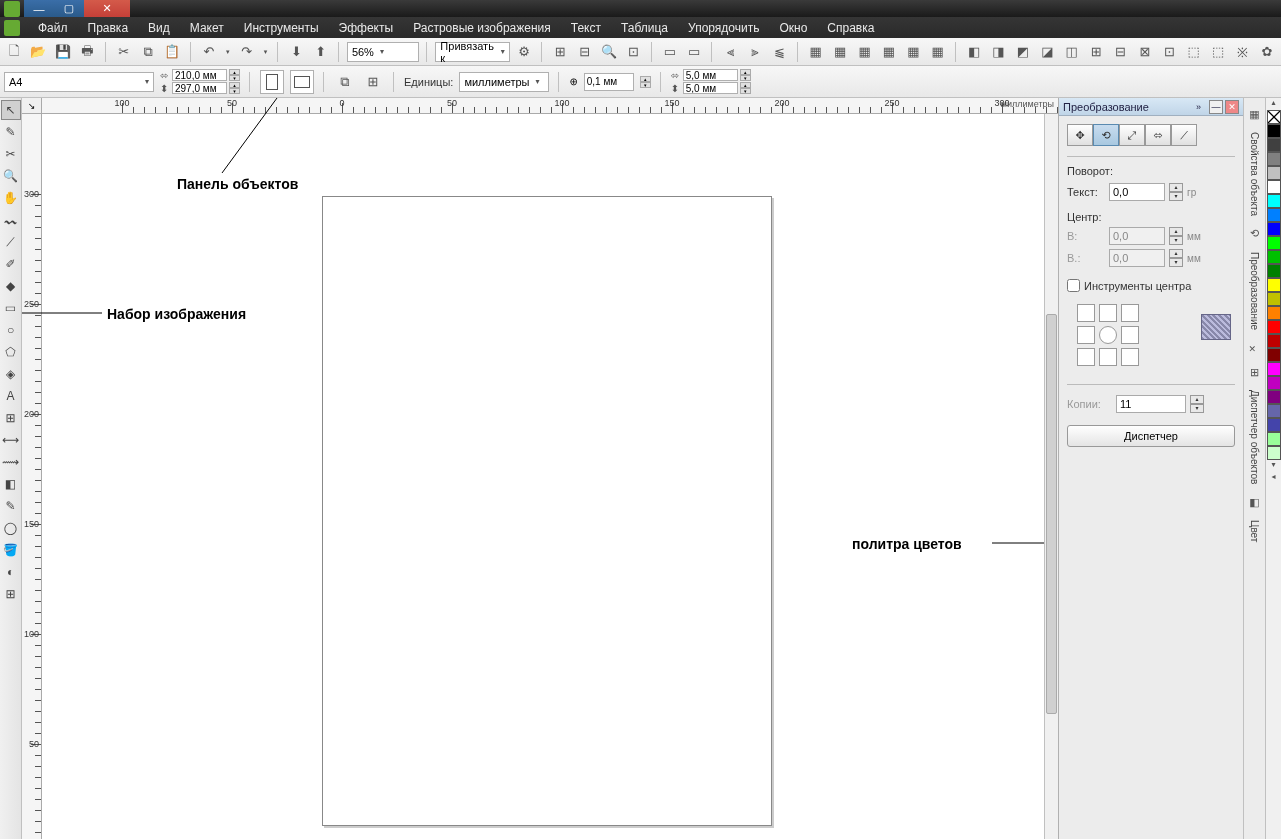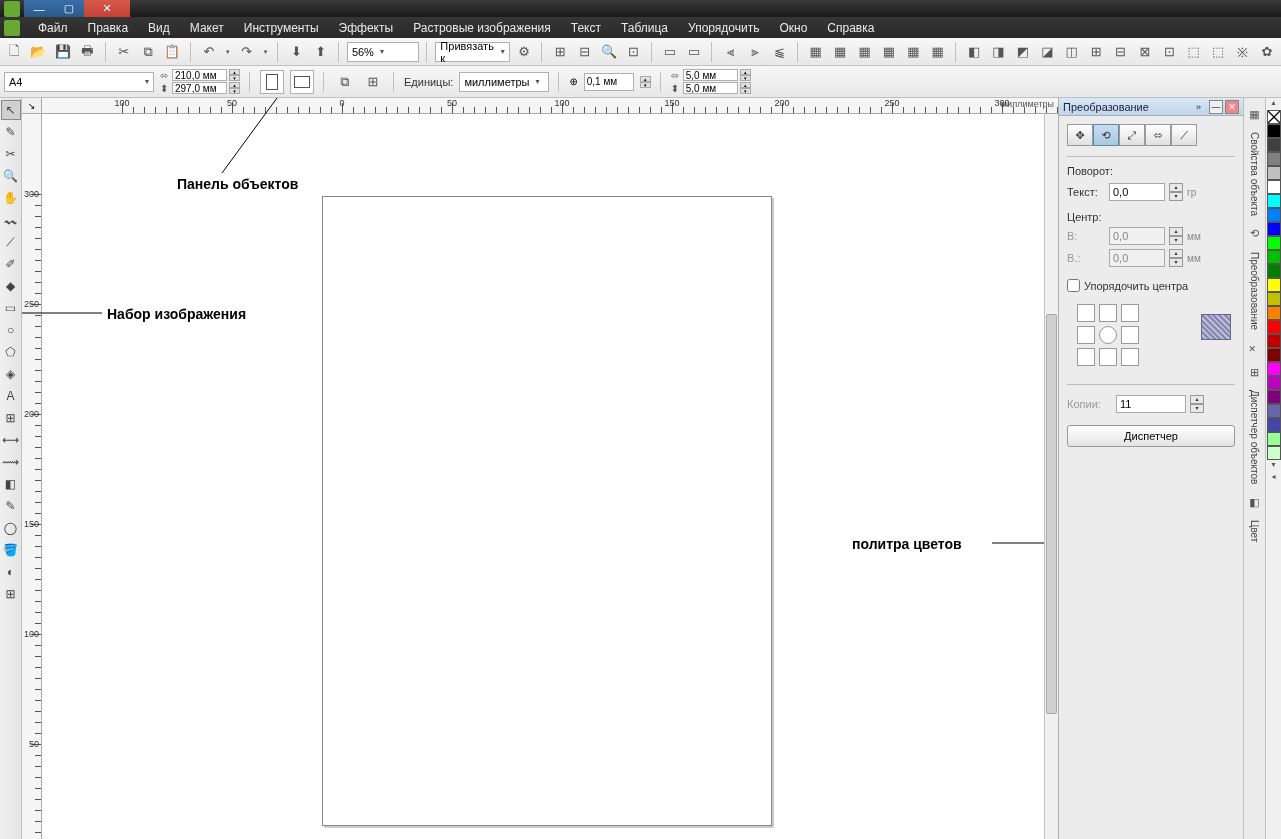--- a/index.html
+++ b/index.html
@@ -510,21 +510,21 @@
         <input class="docker-input disabled" value="0,0" style="">
         <div class="spin2">
             <div>▴</div>
             <div>▾</div>
           </div>
         <span class="docker-unit">мм</span>
       </div>
 
       <div class="docker-row" style="margin-top:12px">
         <input type="checkbox" style="">
-        <span>Упорядочить центра</span>
+        <span>Инструменты центра</span>
       </div>
 
       <div style="position:relative;display:flex;align-items:flex-start">
         <div class="anchor-grid">
           <div class="anchor-cell"></div>
           <div class="anchor-cell"></div>
           <div class="anchor-cell"></div>
           <div class="anchor-cell"></div>
           <div class="anchor-cell" style="border-radius:50%"></div>
           <div class="anchor-cell"></div>

